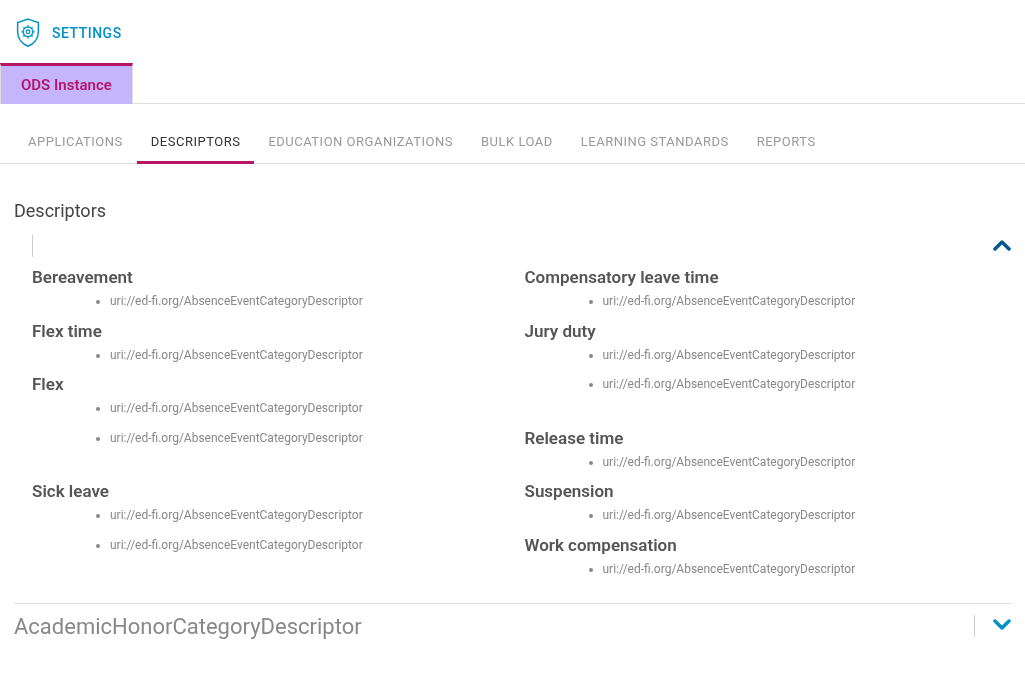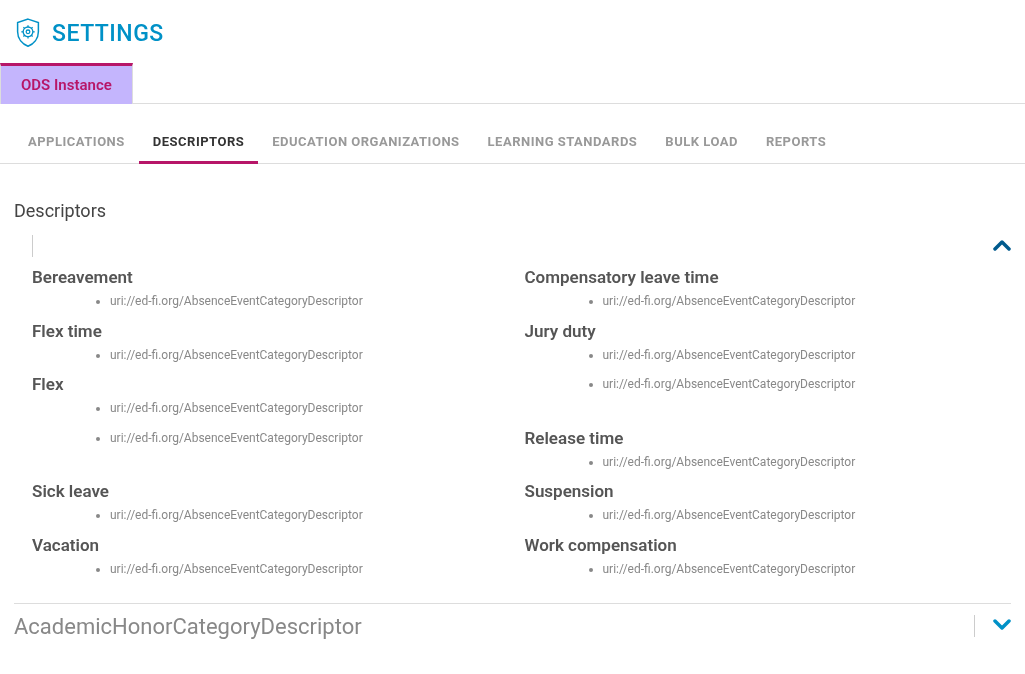--- a/index.html
+++ b/index.html
@@ -18,21 +18,21 @@
       align-items: center;
       padding: 18px 14px 14px 14px;
     }
     .header-icon {
       width: 28px;
       height: 30px;
       margin-right: 10px;
     }
     .header-title {
       color: #0091c7;
-      font-size: 23px;
+      font-size: 14px;
       font-weight: 500;
       letter-spacing: 0.5px;
     }
     .main-tabs {
       border-bottom: 1px solid #ddd;
       display: flex;
     }
     .main-tab {
       padding: 10px 20px;
       font-size: 15px;
@@ -47,21 +47,21 @@
     }
     .sub-tabs {
       display: flex;
       padding: 0 14px;
       margin-top: 18px;
       border-bottom: 1px solid #ddd;
     }
     .sub-tab {
       padding: 12px 14px;
       font-size: 13px;
-      font-weight: 700;
+      font-weight: 400;
       color: #999;
       letter-spacing: 0.5px;
       cursor: pointer;
     }
     .sub-tab.active {
       color: #333;
       border-bottom: 3px solid #b71668;
       margin-bottom: -1px;
     }
     .content {
@@ -154,22 +154,22 @@
 </div>
 
 <div class="main-tabs">
   <div class="main-tab">ODS Instance</div>
 </div>
 
 <div class="sub-tabs">
   <div class="sub-tab">APPLICATIONS</div>
   <div class="sub-tab active">DESCRIPTORS</div>
   <div class="sub-tab">EDUCATION ORGANIZATIONS</div>
+  <div class="sub-tab">BULK LOAD</div>
   <div class="sub-tab">LEARNING STANDARDS</div>
-  <div class="sub-tab">BULK LOAD</div>
   <div class="sub-tab">REPORTS</div>
 </div>
 
 <div class="content">
   <div class="section-title">Descriptors</div>
 
   <div class="descriptor-header">
     <div class="divider-v"></div>
     <span class="chevron">
       <svg width="18" height="14" viewBox="0 0 18 12">
@@ -231,21 +231,20 @@
           <li class="item-uri">uri://ed-fi.org/AbsenceEventCategoryDescriptor</li>
         </ul>
     </div>
     <div class="item">
       <div class="item-name">Suspension</div>
       <ul>
           <li class="item-uri">uri://ed-fi.org/AbsenceEventCategoryDescriptor</li>
         </ul>
     </div>
     <div class="item">
-      <div class="item-name">Vacation</div>
       <ul>
           <li class="item-uri">uri://ed-fi.org/AbsenceEventCategoryDescriptor</li>
         </ul>
     </div>
     <div class="item">
       <div class="item-name">Work compensation</div>
       <ul>
           <li class="item-uri">uri://ed-fi.org/AbsenceEventCategoryDescriptor</li>
         </ul>
     </div>

